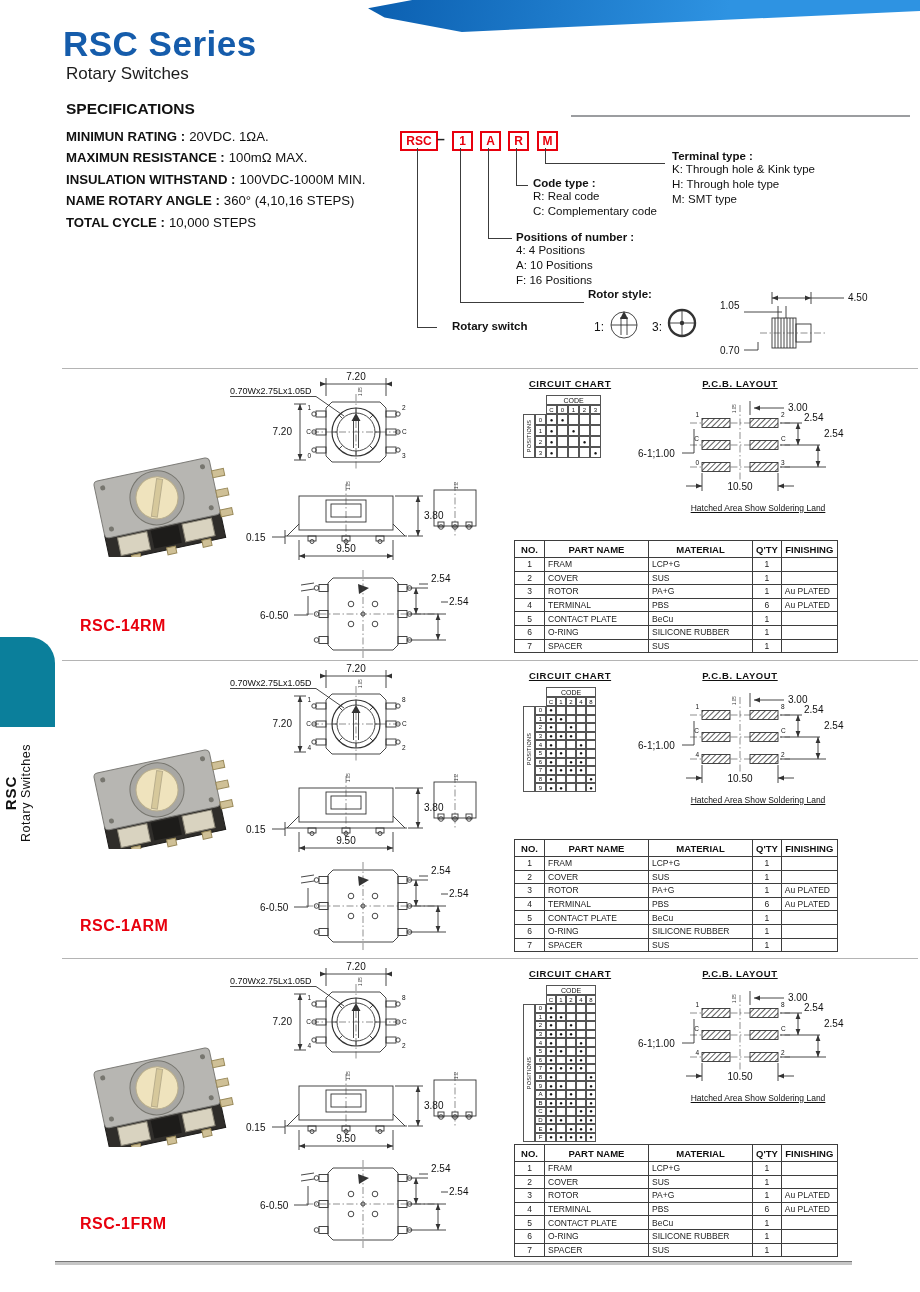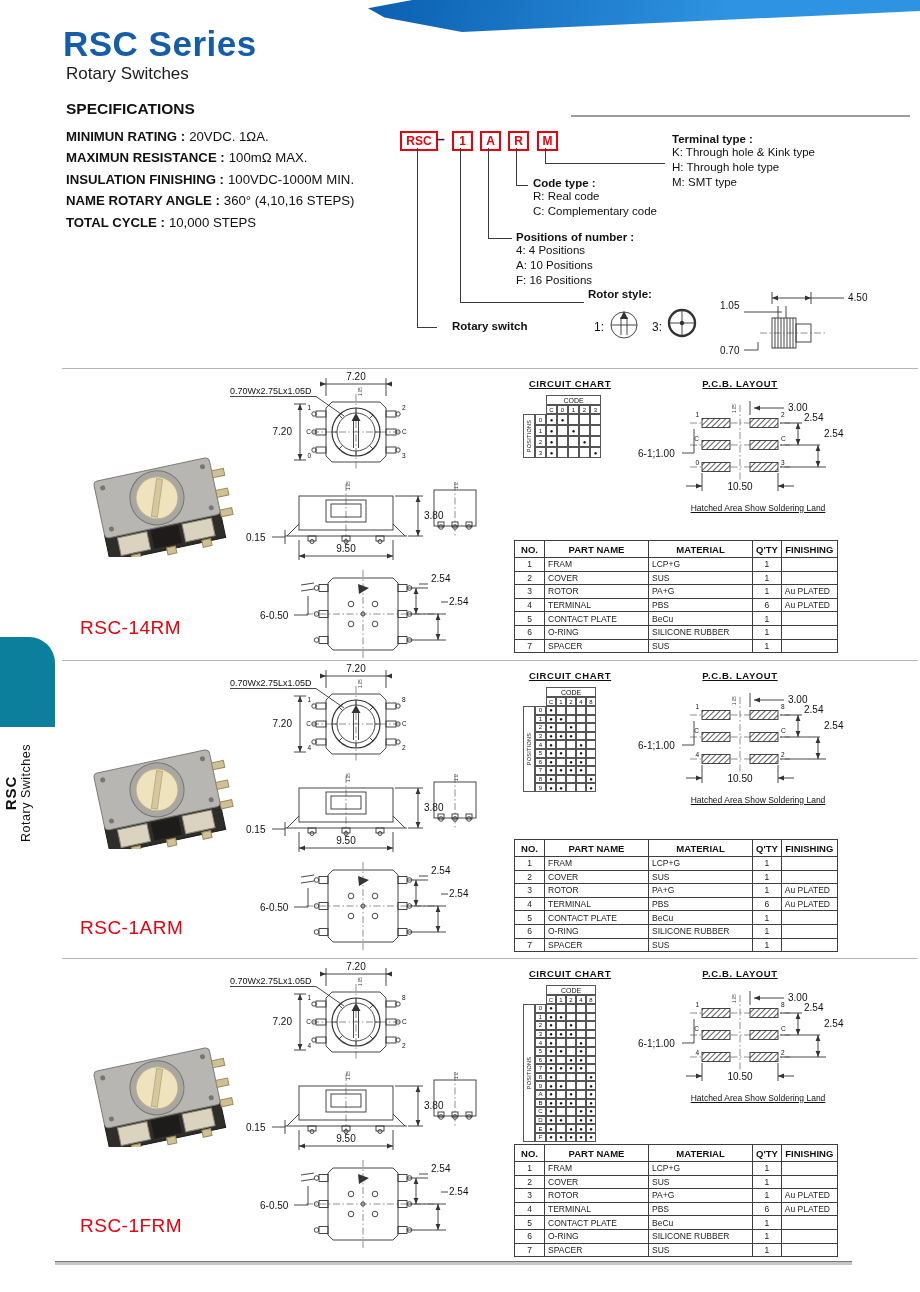--- a/index.html
+++ b/index.html
@@ -36,21 +36,21 @@
   
   #sections{position:absolute;left:0;top:368px;width:920px}
   .section{position:relative;width:920px}
   .s0{height:292px}.s1{height:298px}.s2{height:305px}
   .divider{position:absolute;top:0;left:62px;width:856px;height:1px;background:#b4b4b4}
   .photo{left:70px;top:84px;width:185px;height:105px}
   .topview{left:228px;top:2px;width:245px;height:112px}
   .sideview{left:222px;top:112px;width:255px;height:90px}
   .endview{left:428px;top:114px;width:55px;height:62px}
   .bottomview{left:248px;top:194px;width:225px;height:102px}
-  .model{position:absolute;left:80px;color:#e8000d;font-size:19px;font-weight:normal;letter-spacing:.5px}
+  .model{position:absolute;left:80px;color:#e8000d;font-size:16px;font-weight:bold;letter-spacing:.5px}
   .s0 .model{top:249px}.s1 .model{top:257px}.s2 .model{top:257px}
   .ccblock{position:absolute;left:495px;top:10px;width:150px}
   .cc-title,.pcb-title{font-size:9.5px;font-weight:bold;text-decoration:underline;letter-spacing:.6px;text-align:center;white-space:nowrap}
   .ccgrid{margin:6px 0 0 28px}
   .cc-box{border:1px solid #555;display:flex;align-items:center;justify-content:center;
           box-sizing:border-box;color:#111;overflow:hidden}
   .cc-code{font-size:7px}
   .cc-sm{font-size:6px}
   .cc-dot{font-size:6px;line-height:1}
   .cc-vert span{transform:rotate(-90deg);font-size:5.5px;letter-spacing:.3px;white-space:nowrap}
@@ -79,21 +79,21 @@
 
   <div class="abs band"></div>
 
   <div class="abs series-title">RSC Series</div>
   <div class="abs series-sub">Rotary Switches</div>
 
   <div class="abs spec">
     <div class="spec-title">SPECIFICATIONS</div>
     <div class="spec-line"><b>MINIMUN RATING :</b><span>20VDC. 1ΩA.</span></div>
     <div class="spec-line"><b>MAXIMUN RESISTANCE :</b><span>100mΩ MAX.</span></div>
-    <div class="spec-line"><b>INSULATION FINISHING :</b><span>100VDC-1000M  MIN.</span></div>
+    <div class="spec-line"><b>INSULATION WITHSTAND :</b><span>100VDC-1000M  MIN.</span></div>
     <div class="spec-line"><b>NAME ROTARY ANGLE :</b><span>360° (4,10,16 STEPS)</span></div>
     <div class="spec-line"><b>TOTAL CYCLE :</b><span>10,000 STEPS</span></div>
   </div>
 
   <div class="abs hto-underline"></div>
 
   <div class="abs pcode" style="left:400px;top:131px;width:34px">RSC</div>
   <div class="abs dashsep" style="left:437px;top:131px">–</div>
   <div class="abs pcode" style="left:452px;top:131px;width:17px">1</div>
   <div class="abs pcode" style="left:480px;top:131px;width:17px">A</div>
@@ -104,21 +104,21 @@
   <div class="abs hline" style="left:545px;top:163px;width:120px"></div>
   <div class="abs vline" style="left:516px;top:148px;height:38px"></div>
   <div class="abs hline" style="left:516px;top:185px;width:12px"></div>
   <div class="abs vline" style="left:488px;top:148px;height:91px"></div>
   <div class="abs hline" style="left:488px;top:238px;width:24px"></div>
   <div class="abs vline" style="left:460px;top:148px;height:155px"></div>
   <div class="abs hline" style="left:460px;top:302px;width:124px"></div>
   <div class="abs vline" style="left:417px;top:148px;height:180px"></div>
   <div class="abs hline" style="left:417px;top:327px;width:20px"></div>
 
-  <div class="abs" style="left:672px;top:133px">
+  <div class="abs" style="left:672px;top:150px">
     <div class="opt-title">Terminal type :</div>
     <div class="opt">K: Through hole &amp; Kink type</div>
     <div class="opt">H: Through hole type</div>
     <div class="opt">M: SMT type</div>
   </div>
   <div class="abs" style="left:533px;top:177px">
     <div class="opt-title">Code type :</div>
     <div class="opt">R: Real code</div>
     <div class="opt">C: Complementary code</div>
   </div>

